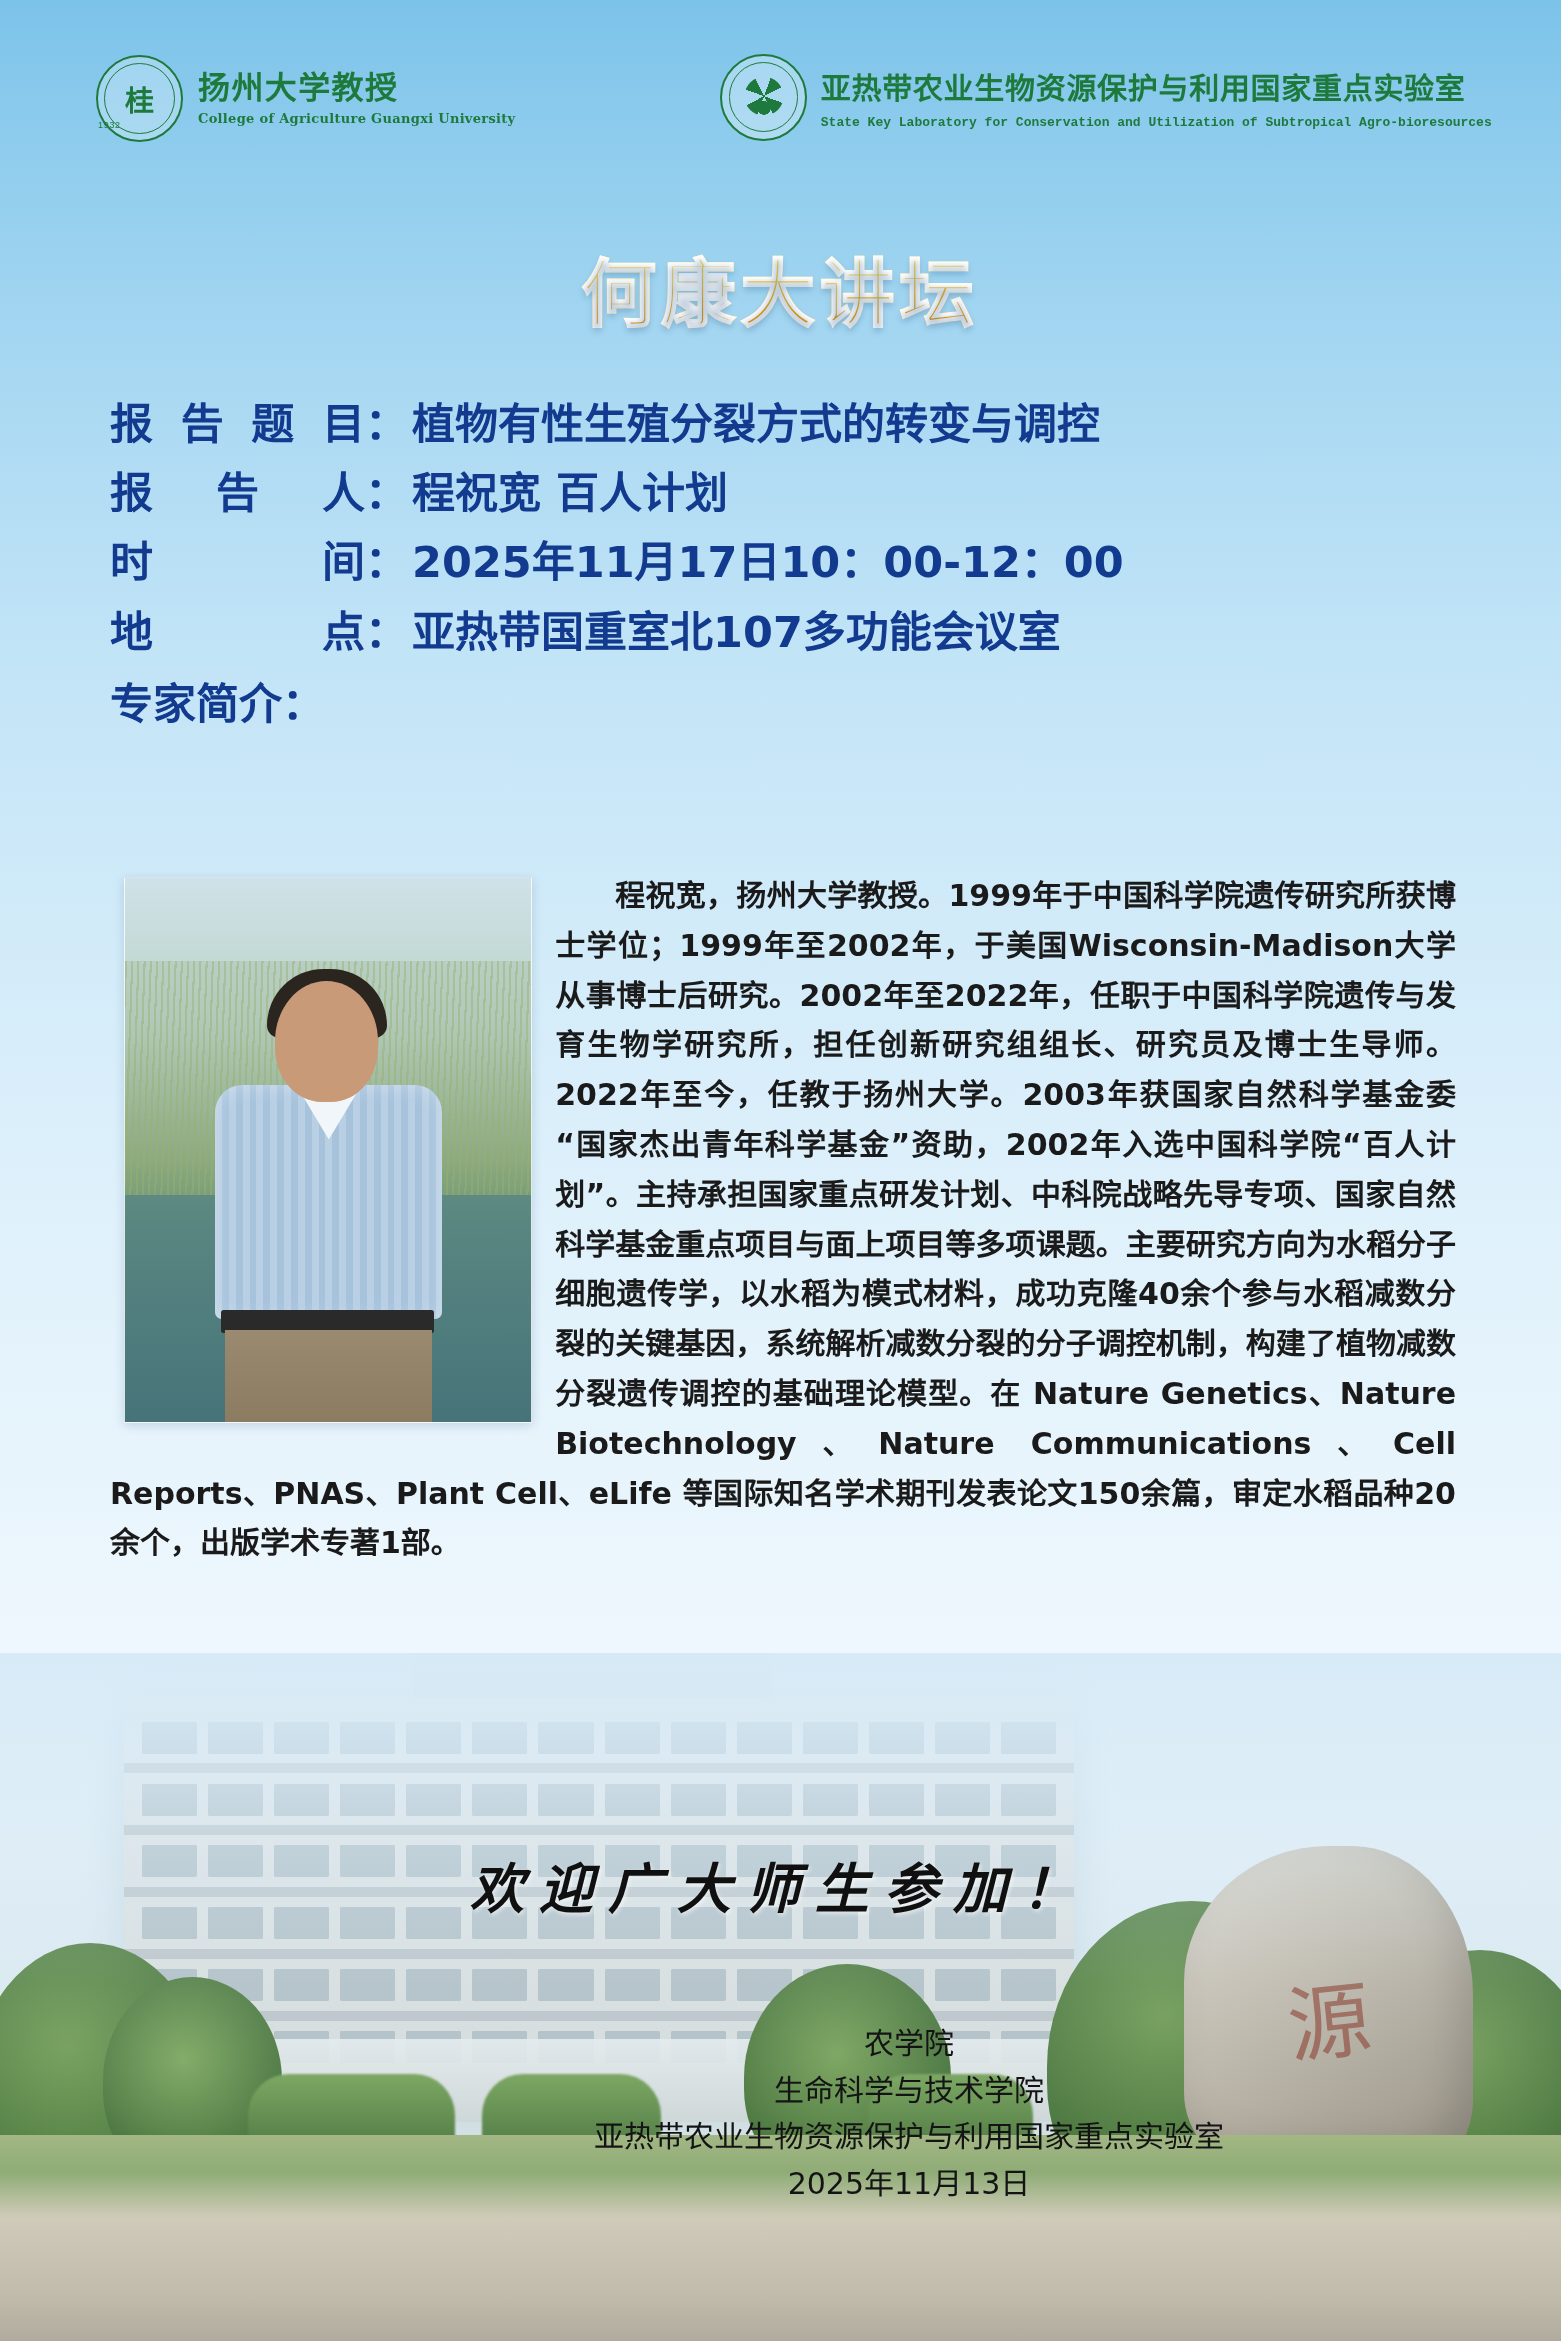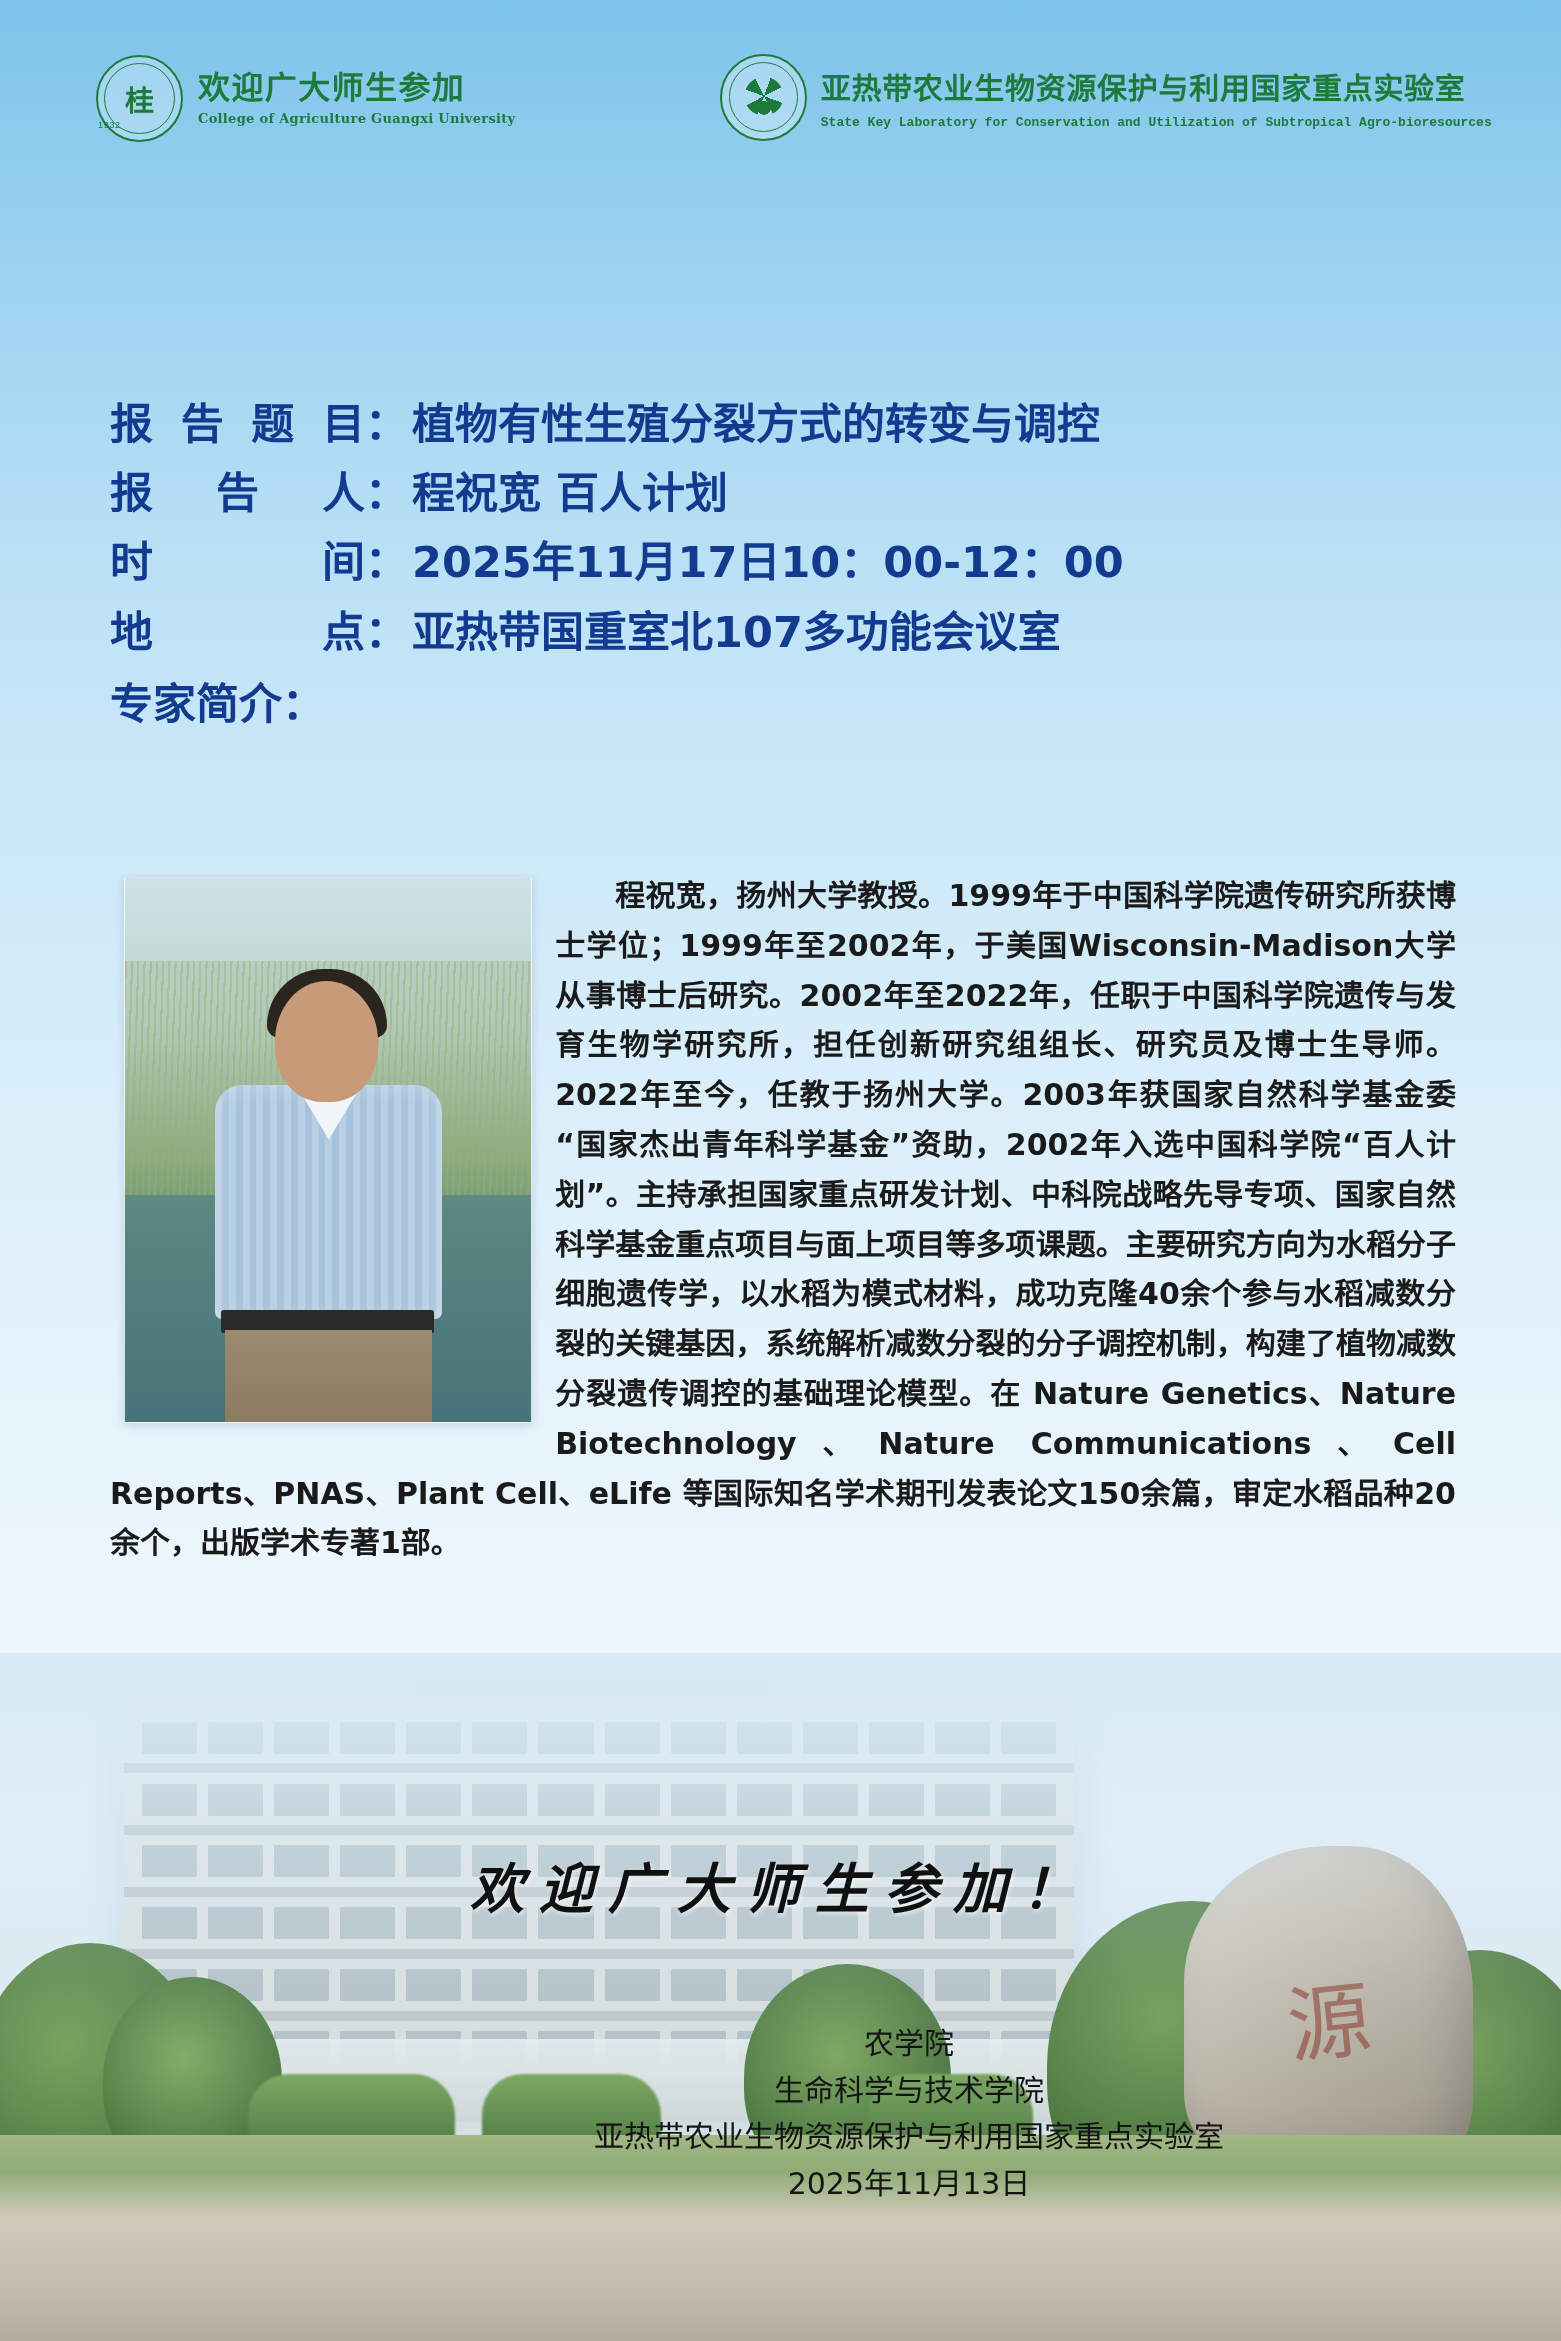--- a/index.html
+++ b/index.html
@@ -591,36 +591,37 @@
   </div>
 
   <div class="header">
 
     <div class="logo-left">
       <div class="seal">
         <div class="mid">桂</div>
         <div class="yr">1932</div>
       </div>
       <div class="txt">
-        <div class="cn">欢迎广大师生参加</div>
+        <div class="cn">扬州大学教授</div>
         <div class="en">College of Agriculture Guangxi University</div>
       </div>
     </div>
 
     <div class="logo-right">
       <div class="seal2">
         <div class="leaf"></div>
       </div>
       <div class="txt">
         <div class="cn">亚热带农业生物资源保护与利用国家重点实验室</div>
         <div class="en">State Key Laboratory for Conservation and Utilization of Subtropical Agro-bioresources</div>
       </div>
     </div>
   </div>
 
+  <div class="main-title">何康大讲坛</div>
 
   <div class="info">
 
     <div class="info-row">
       <span class="info-label">
         <span>报</span>
         <span>告</span>
         <span>题</span>
         <span>目</span>
       </span>

